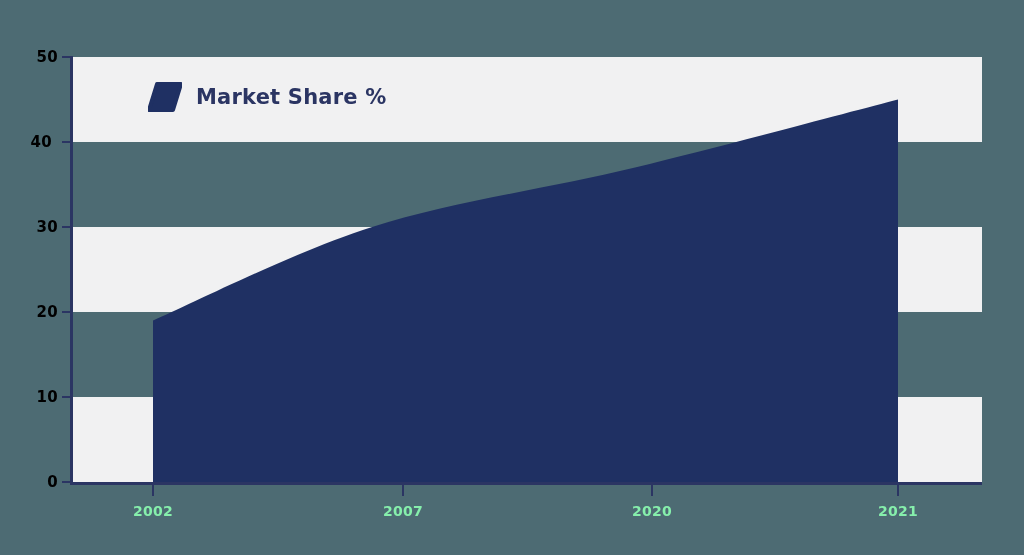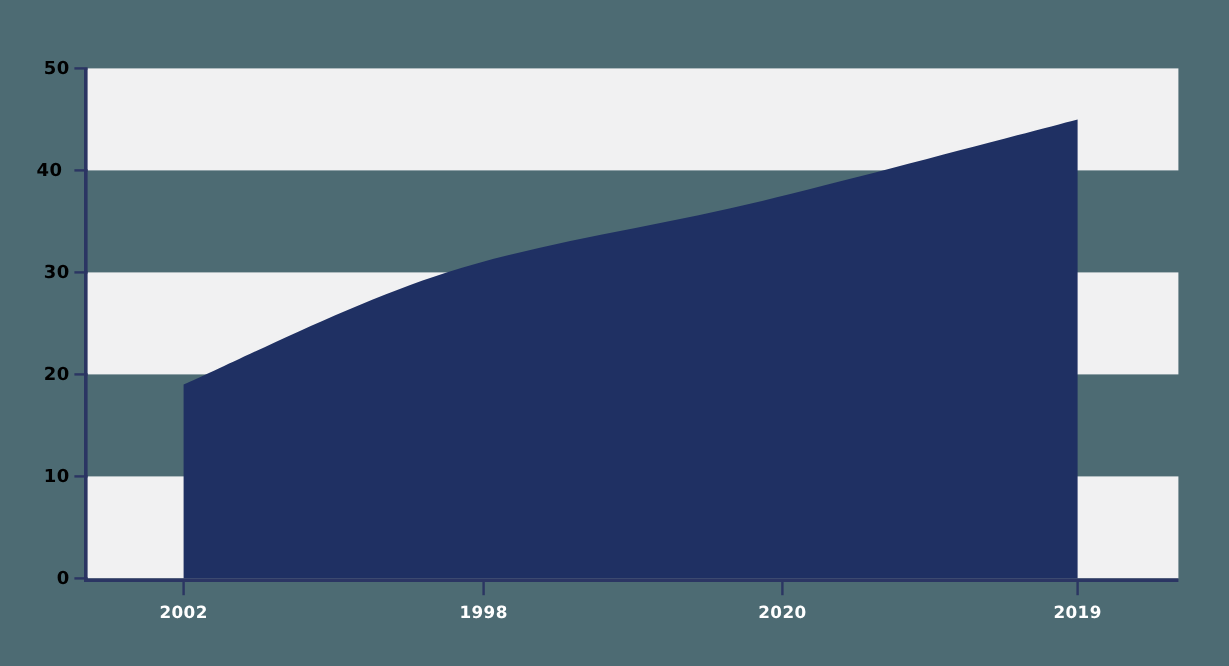--- a/index.html
+++ b/index.html
@@ -45,21 +45,21 @@
   .tick-label-y {
     position: absolute;
     color: #000000;
     font-size: 15px;
     font-weight: bold;
     text-align: right;
     letter-spacing: 0.3px;
   }
   .tick-label-x {
     position: absolute;
-    color: #ffffff;
+    color: #86efac;
     font-size: 14px;
     font-weight: bold;
     text-align: center;
     letter-spacing: 0.3px;
   }
   #series-area {
     position: absolute;
     left: 0;
     top: 0;
     width: 1024px;
@@ -115,18 +115,24 @@
   <div class="tick-label-y" style="left:10px; top:303px; width:48px;">20</div>
   <div class="tick-label-y" style="left:10px; top:388px; width:48px;">10</div>
   <div class="tick-label-y" style="left:10px; top:473px; width:48px;">0</div>
 
   <div class="tick-mark-x" style="left:152px; top:485px;"></div>
   <div class="tick-mark-x" style="left:402px; top:485px;"></div>
   <div class="tick-mark-x" style="left:651px; top:485px;"></div>
   <div class="tick-mark-x" style="left:897px; top:485px;"></div>
 
   <div class="tick-label-x" style="left:113px; top:503px; width:80px;">2002</div>
-  <div class="tick-label-x" style="left:363px; top:503px; width:80px;">1998</div>
+  <div class="tick-label-x" style="left:363px; top:503px; width:80px;">2007</div>
   <div class="tick-label-x" style="left:612px; top:503px; width:80px;">2020</div>
-  <div class="tick-label-x" style="left:858px; top:503px; width:80px;">2019</div>
+  <div class="tick-label-x" style="left:858px; top:503px; width:80px;">2021</div>
 
+  <div id="legend">
+    <svg id="legend-marker" viewBox="0 0 34 30">
+      <path id="legend-marker-path" d="M9 2 L33 2 L25 28 L1 28 Z" fill="#1f3063" stroke="#1f3063" stroke-width="4" stroke-linejoin="round"></path>
+    </svg>
+    <span id="legend-label">Market Share %</span>
+  </div>
 
 </div>
 
 </body></html>

